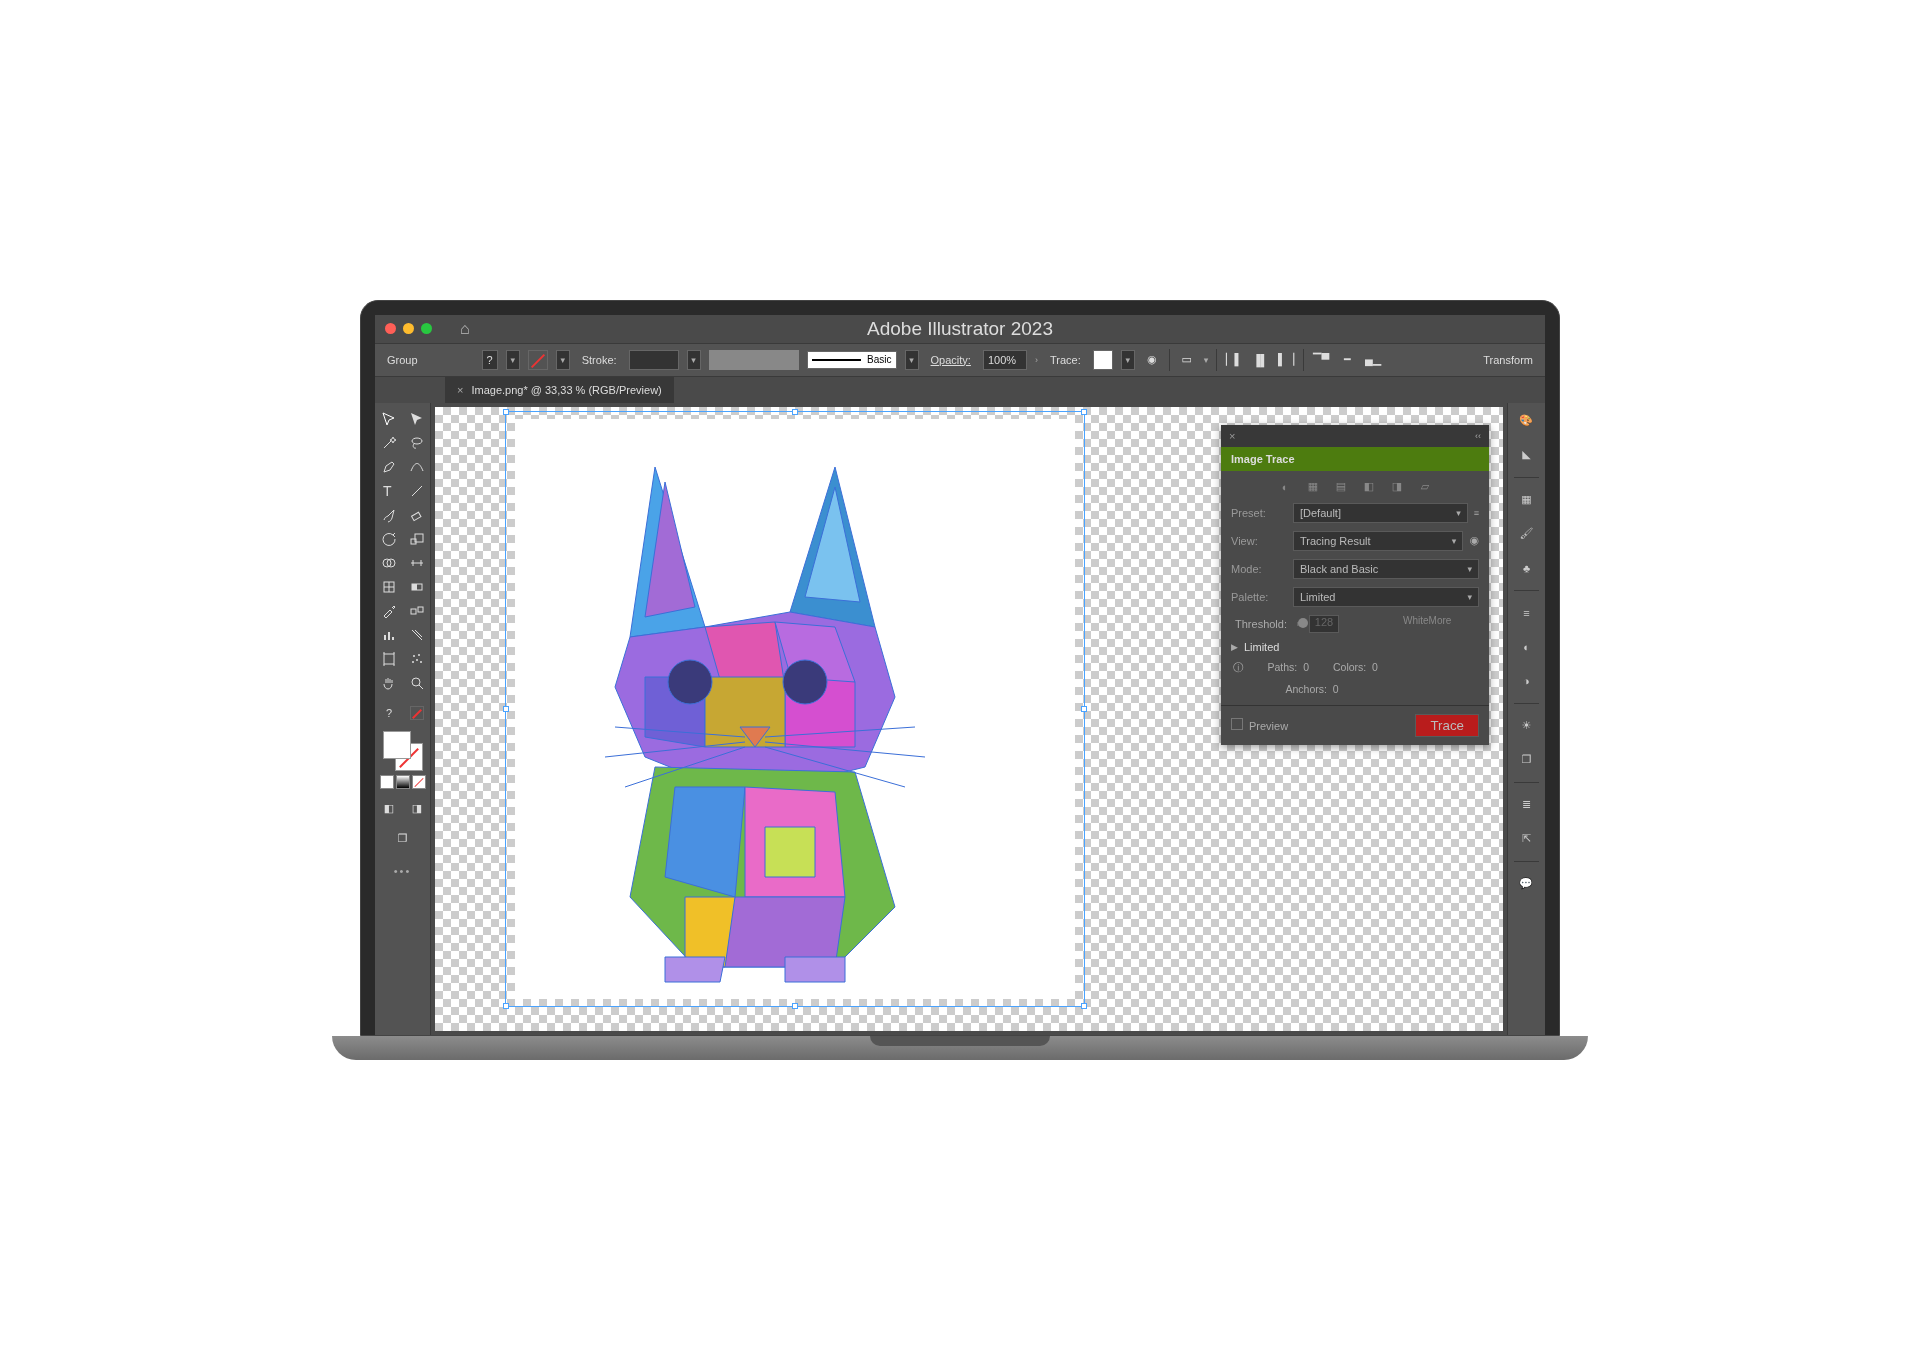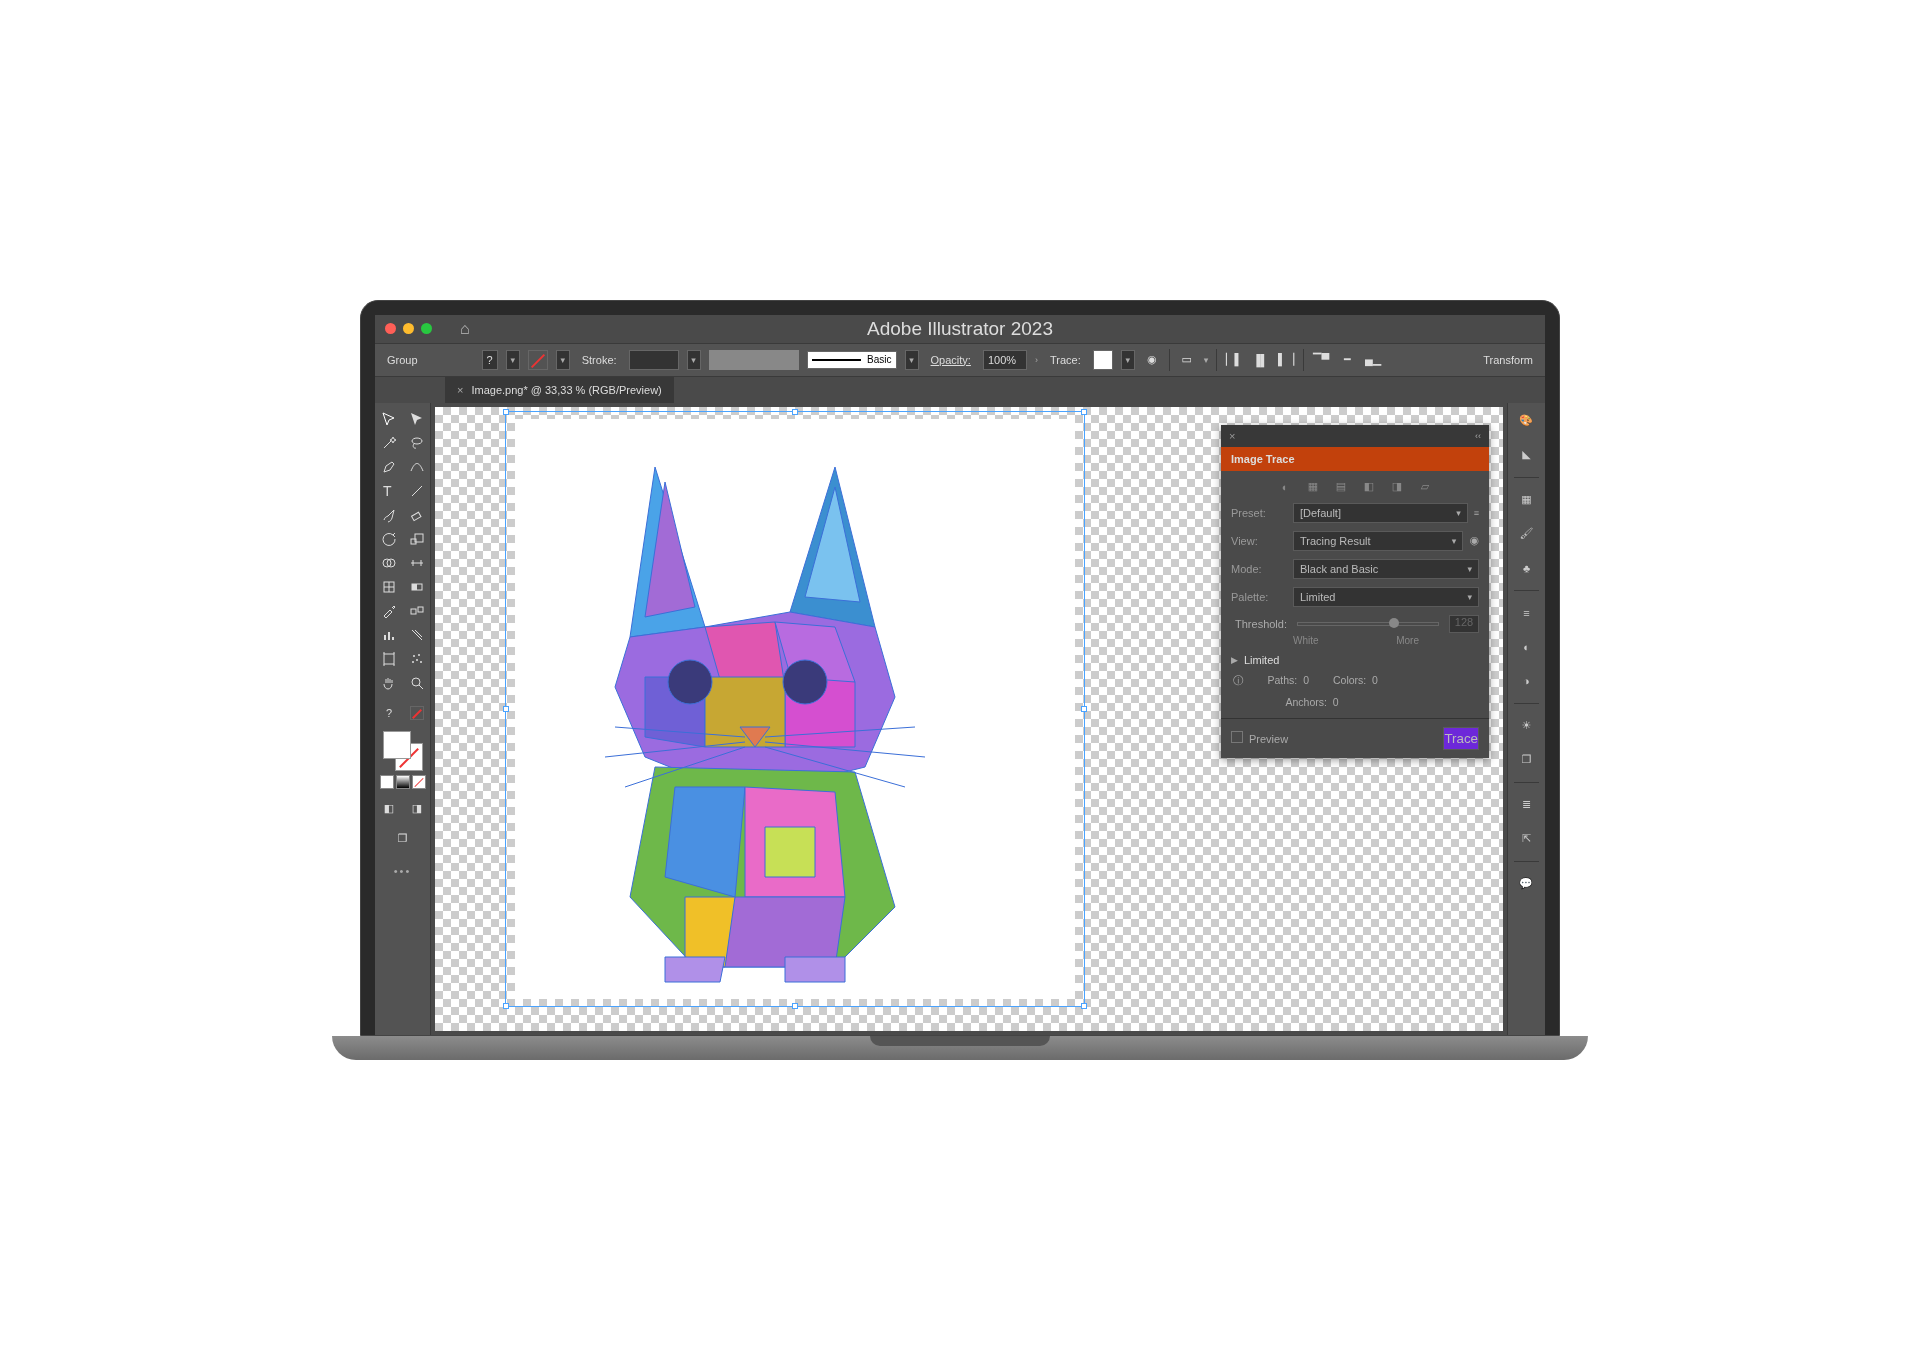--- a/index.html
+++ b/index.html
@@ -64,38 +64,38 @@
 .selection .h { position: absolute; width: 6px; height: 6px; background: #fff; border: 1px solid #4aa3ff; }
 .h.tl{left:-3px;top:-3px}.h.tr{right:-3px;top:-3px}.h.bl{left:-3px;bottom:-3px}.h.br{right:-3px;bottom:-3px}
 .h.tm{left:50%;top:-3px;margin-left:-3px}.h.bm{left:50%;bottom:-3px;margin-left:-3px}
 .h.ml{left:-3px;top:50%;margin-top:-3px}.h.mr{right:-3px;top:50%;margin-top:-3px}
 .cat { position:absolute; left:100px; top:20px; width:520px; height:560px; }
 
 
 .panel { position: absolute; right: 14px; top: 18px; width: 268px; background: #4a4a4a; color: #aaa; font-size: 11px; box-shadow: 0 2px 8px rgba(0,0,0,.4); }
 .panel-hd { background: #383838; height: 22px; display: flex; align-items: center; padding: 0 8px; justify-content: space-between; }
 .panel-hd .x { color: #999; cursor: pointer; }
-.panel-title { background: #c2410c; padding: 6px 10px; font-weight: 600; color: #ddd; }
+.panel-title { background: #4d7c0f; padding: 6px 10px; font-weight: 600; color: #ddd; }
 .panel-body { padding: 8px 10px; display: flex; flex-direction: column; gap: 8px; }
 .icon-row { display: flex; justify-content: center; gap: 10px; color: #888; }
 .icon-row span { width: 18px; height: 16px; display: inline-flex; align-items: center; justify-content: center; }
 .form-row { display: flex; align-items: center; gap: 6px; }
 .form-row label { width: 56px; text-align: left; color: #999; }
 .form-row .sel { flex: 1; background: #333; border: 1px solid #5a5a5a; height: 20px; display: flex; align-items: center; padding: 0 6px; color: #bbb; justify-content: space-between; }
-.slider-row { display: flex; flex-direction: column; gap: 2px; }
+.slider-row { display: flex; flex-direction: row; gap: 2px; }
 .slider-row .top { display: flex; align-items: center; gap: 6px; }
 .slider-track { flex: 1; height: 4px; border: 1px solid #666; position: relative; margin: 0 4px; }
 .slider-thumb { position: absolute; top: -5px; left: 65%; width: 10px; height: 10px; border-radius: 50%; background: #888; }
 .slider-val { width: 30px; height: 18px; background: #333; border: 1px solid #5a5a5a; text-align: center; color: #666; }
 .slider-row .bot { display: flex; justify-content: space-between; padding: 0 60px 0 62px; font-size: 10px; color: #888; }
 .adv { display: flex; align-items: center; gap: 6px; color: #ddd; }
 .stats { display: flex; gap: 24px; padding-left: 20px; font-size: 10.5px; }
 .panel-ft { border-top: 1px solid #333; padding: 8px 10px; display: flex; align-items: center; justify-content: space-between; }
 .chk { width: 12px; height: 12px; border: 1px solid #777; display: inline-block; margin-right: 6px; }
-.trace-btn { background: #6d28d9; border: 1px solid #5a5a5a; padding: 3px 0; color: #bbb; }
+.trace-btn { background: #b91c1c; border: 1px solid #5a5a5a; padding: 3px 14px; color: #bbb; }
 
 
 .dock { width: 38px; background: #535353; display: flex; flex-direction: column; align-items: center; padding-top: 6px; gap: 10px; border-left: 1px solid #3a3a3a; }
 .dock-item { width: 24px; height: 24px; display: flex; align-items: center; justify-content: center; color: #ccc; cursor: pointer; }
 .dock-sep { width: 70%; height: 1px; background: #3a3a3a; }
 
 .chev { font-size: 9px; color: #aaa; }
 </style>
 </head>
 <body>

